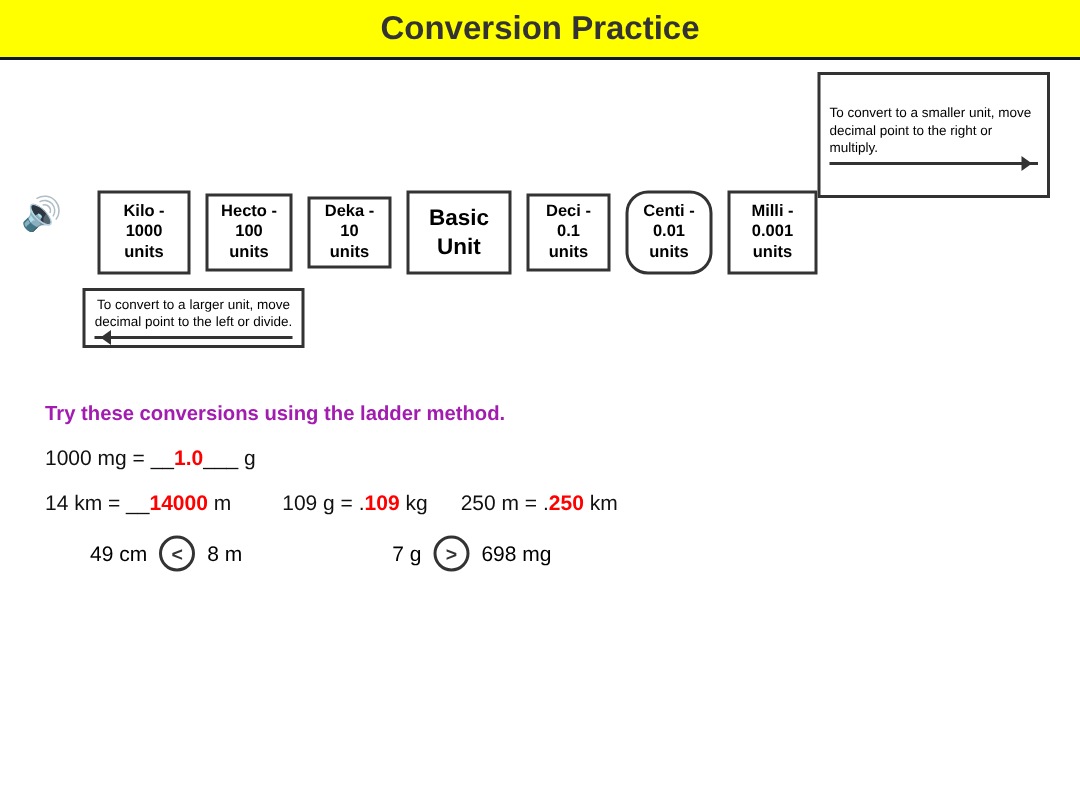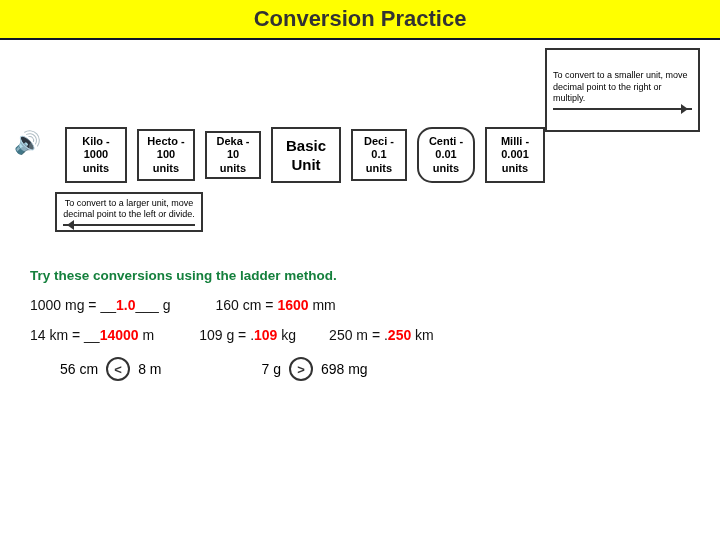--- a/index.html
+++ b/index.html
@@ -194,28 +194,28 @@
 
     
     .content {
       padding: 8px 30px 0 30px;
     }
 
     .try-text {
       font-size: 13.5px;
       font-weight: bold;
       margin-bottom: 14px;
-      color: #15803d;
+      color: #a21caf;
     }
 
     .conversion-row {
       display: flex;
       align-items: baseline;
       margin-bottom: 14px;
-      gap: 15px;
+      gap: 4px;
     }
 
     .conv-item {
       font-size: 14px;
       color: #111;
       margin-right: 30px;
     }
 
     .answer {
       color: #ff0000;
@@ -309,43 +309,40 @@
   </div>
 </div>
 
 <div class="content">
 
   <div class="try-text">Try these conversions using the ladder method.</div>
 
   <div class="conversion-row">
     <span class="conv-item">
       1000 mg = __<span class="answer">1.0</span>___ g
-    </span>
-    <span class="conv-item">
-      160 cm = <span class="answer">1600</span> mm
     </span>
   </div>
 
   <div class="conversion-row">
     <span class="conv-item">
       14 km = __<span class="answer">14000</span> m
     </span>
     <span class="conv-item" style="margin-right:18px;">
       109 g = .<span class="answer">109</span> kg
     </span>
     <span class="conv-item">
       250 m = .<span class="answer">250</span> km
     </span>
   </div>
 
   <div class="compare-section">
     <div class="compare-row">
 
       <div class="compare-item">
-        <span>56 cm</span>
+        <span>49 cm</span>
         <div class="circle-sign">&lt;</div>
         <span>8 m</span>
       </div>
 
       <div class="compare-item">
         <span>7 g</span>
         <div class="circle-sign">&gt;</div>
         <span>698 mg</span>
       </div>
     </div>

